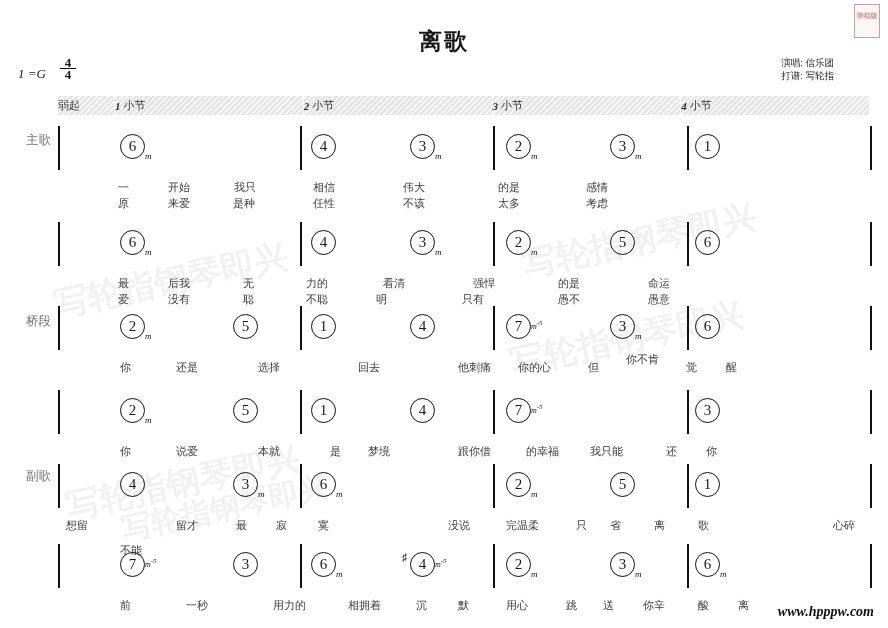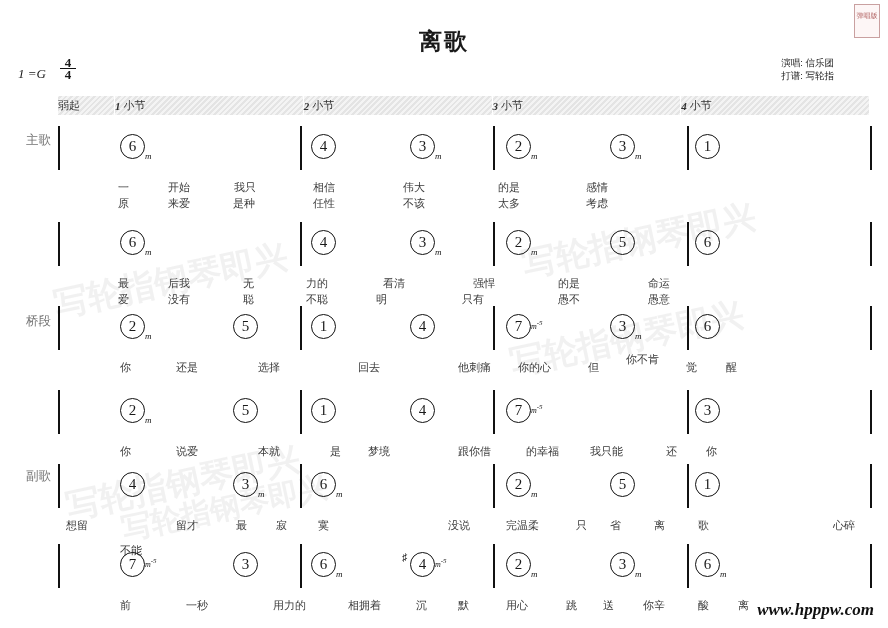--- a/index.html
+++ b/index.html
@@ -187,21 +187,21 @@
     font-size: 11px;
     color: #3a3a3a;
     white-space: nowrap;
   }
 
   
   .url {
     position: absolute;
     right: 14px;
     bottom: 8px;
-    font-size: 17px;
+    font-size: 14px;
     font-weight: bold;
     font-style: italic;
     color: #111;
     font-family: "Liberation Serif", serif;
   }
 </style>
 </head>
 <body>
 
 <div class="stamp">弹唱版</div>

